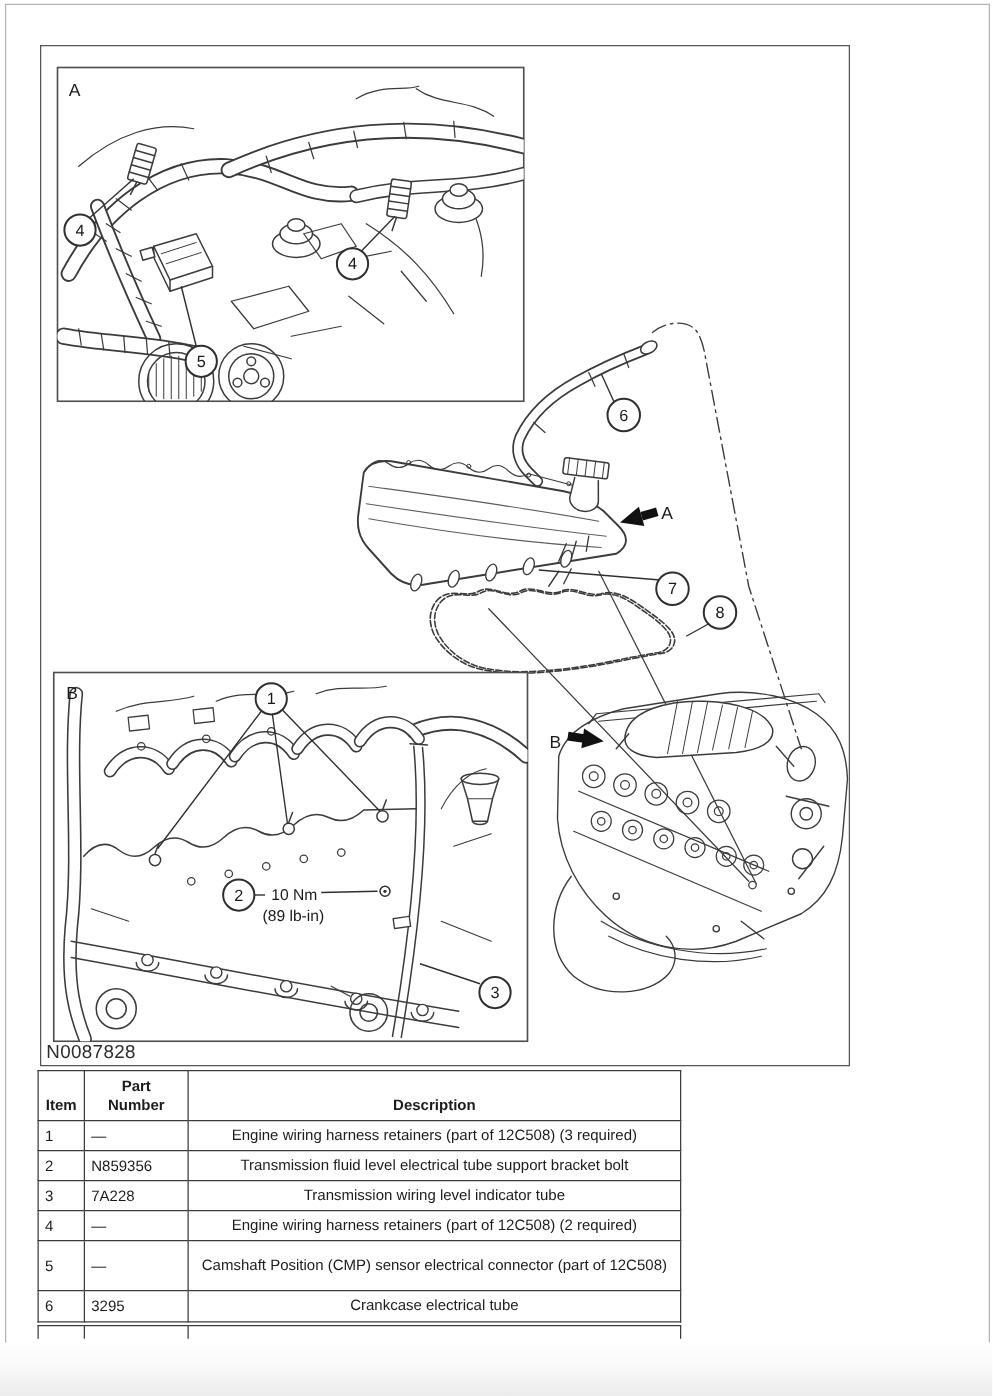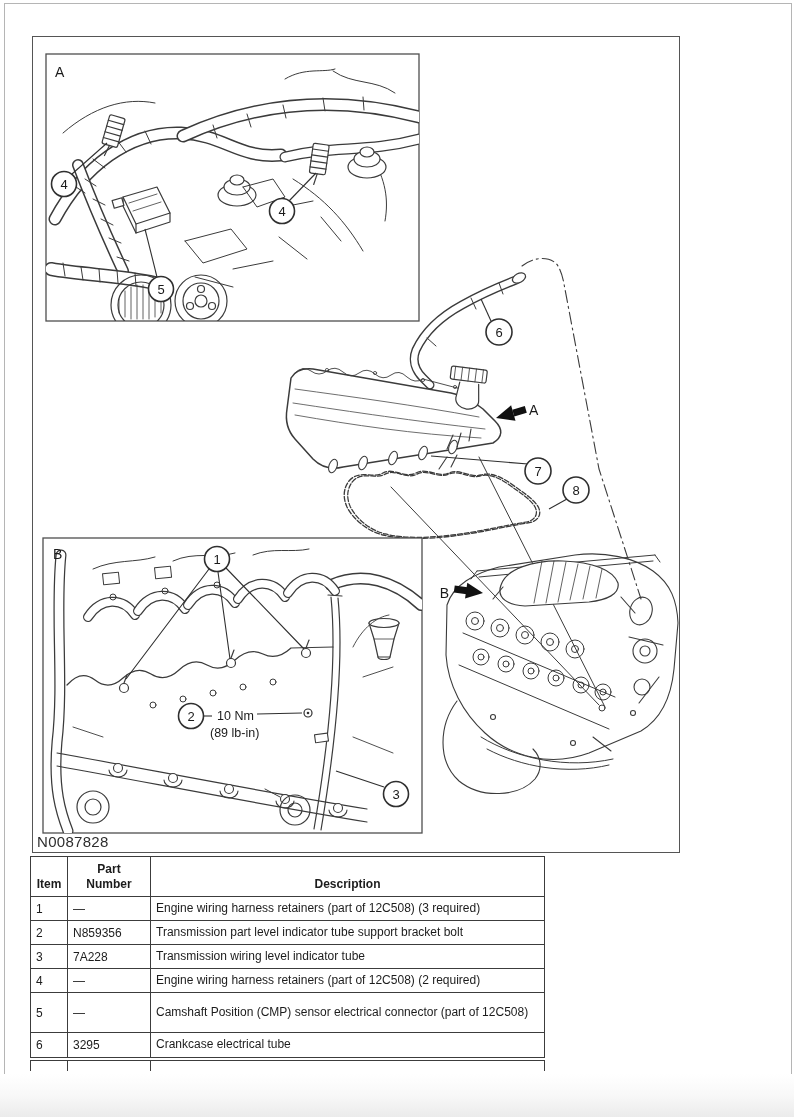--- a/index.html
+++ b/index.html
@@ -40,21 +40,21 @@
   }
   .parts-table th{
     font-weight:bold;text-align:center;vertical-align:bottom;
     white-space:pre-line;padding-bottom:4px;line-height:1.25;
   }
   .parts-table thead tr{height:40px;}
   .parts-table tbody tr{height:24px;}
   .parts-table tbody tr.tall{height:40px;}
   .parts-table tbody tr.last{height:25px;}
   .parts-table-continued td{border-bottom:none;height:10px;padding:0 5px;}
-  .desc-cell{line-height:1.3;}
+  .desc-cell{line-height:1.3;text-align:center;}
   .bottom-fade{
     position:absolute;left:0;top:1074px;width:794px;height:43px;
     background:linear-gradient(180deg,#ffffff 0%,#f8f8f8 50%,#ebebeb 100%);
     pointer-events:none;
   }
 </style>
 </head>
 <body>
 
 <div class="page">
@@ -374,21 +374,21 @@
     </thead>
     <tbody>
       <tr>
         <td>1</td>
         <td>—</td>
         <td class="desc-cell">Engine wiring harness retainers (part of 12C508) (3 required)</td>
       </tr>
       <tr>
         <td>2</td>
         <td>N859356</td>
-        <td class="desc-cell">Transmission part level indicator tube support bracket bolt</td>
+        <td class="desc-cell">Transmission fluid level electrical tube support bracket bolt</td>
       </tr>
       <tr>
         <td>3</td>
         <td>7A228</td>
         <td class="desc-cell">Transmission wiring level indicator tube</td>
       </tr>
       <tr>
         <td>4</td>
         <td>—</td>
         <td class="desc-cell">Engine wiring harness retainers (part of 12C508) (2 required)</td>

